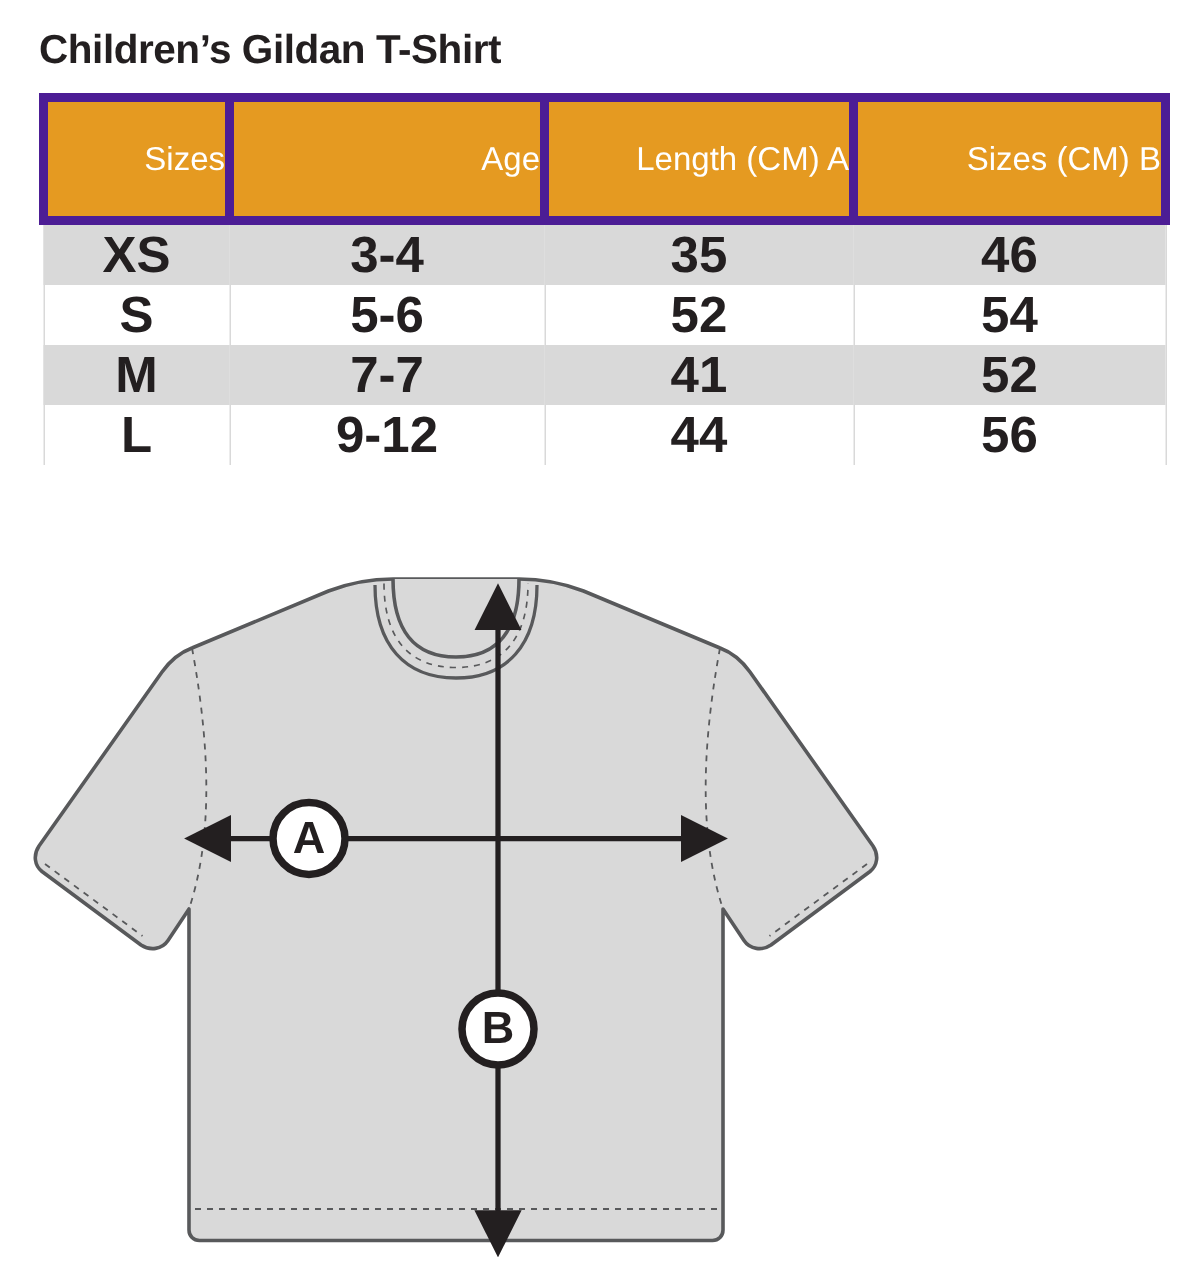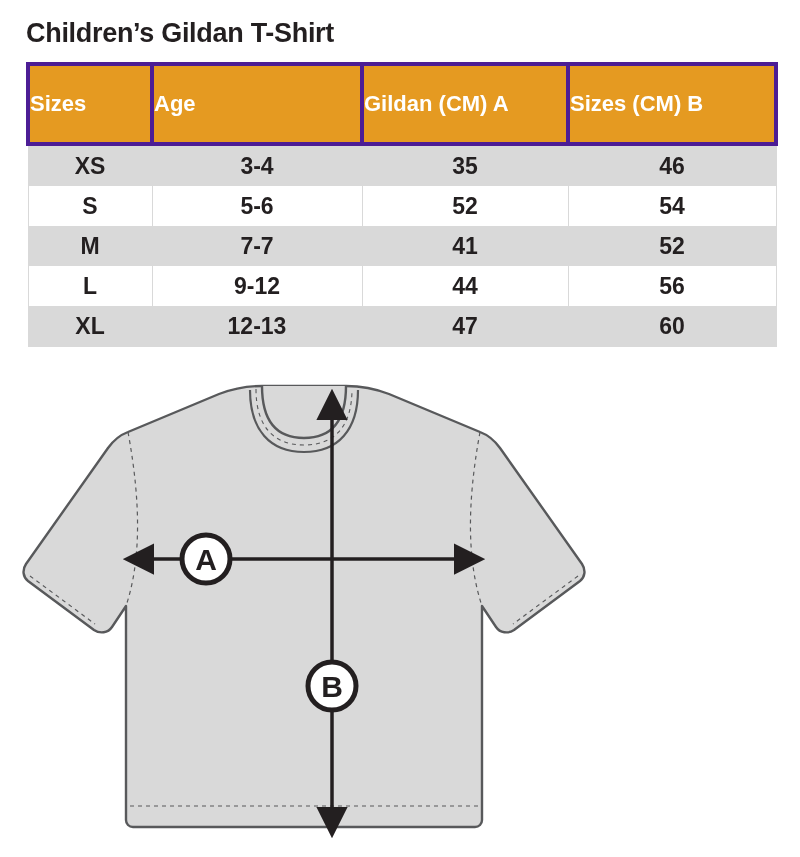--- a/index.html
+++ b/index.html
@@ -35,30 +35,30 @@
     position: absolute;
     left: 26px;
     top: 62px;
     width: 748px;
     border-collapse: collapse;
     table-layout: fixed;
   }
   table.size-table th {
     background: #e59a21;
     color: #ffffff;
-    font-weight: bold;
+    font-weight: normal;
     font-size: 22px;
     height: 76px;
-    border: 4px solid #4c1d95;
-    text-align: left;
+    border: 6px solid #4c1d95;
+    text-align: right;
     vertical-align: middle;
     padding: 0;
   }
   table.size-table td {
-    font-size: 23px;
+    font-size: 34px;
     font-weight: bold;
     text-align: center;
     vertical-align: middle;
     height: 40px;
     border-left: 1px solid #d9d9d9;
     border-right: 1px solid #d9d9d9;
     padding: 0;
     color: #231f20;
   }
   table.size-table tr.row-odd td {
@@ -97,21 +97,21 @@
     <colgroup>
       <col class="c-size">
       <col class="c-age">
       <col class="c-wid">
       <col class="c-len">
     </colgroup>
     <thead>
       <tr>
         <th>Sizes</th>
         <th>Age</th>
-        <th>Gildan (CM) A</th>
+        <th>Length (CM) A</th>
         <th>Sizes  (CM) B</th>
       </tr>
     </thead>
     <tbody>
       <tr class="row-odd">
         <td>XS</td>
         <td>3-4</td>
         <td>35</td>
         <td>46</td>
       </tr>
@@ -125,26 +125,20 @@
         <td>M</td>
         <td>7-7</td>
         <td>41</td>
         <td>52</td>
       </tr>
       <tr class="row-even">
         <td>L</td>
         <td>9-12</td>
         <td>44</td>
         <td>56</td>
-      </tr>
-      <tr class="row-odd last-row">
-        <td>XL</td>
-        <td>12-13</td>
-        <td>47</td>
-        <td>60</td>
       </tr>
     </tbody>
   </table>
 
   <div class="diagram">
     <svg width="800" height="489" viewBox="0 0 800 489" xmlns="http://www.w3.org/2000/svg">
       <defs>
         <marker id="arrow-end" markerWidth="9" markerHeight="9" refX="7.5" refY="4.5" orient="auto" markerUnits="strokeWidth">
           <path d="M0,0 L9,4.5 L0,9 z" fill="#231f20"></path>
         </marker>

